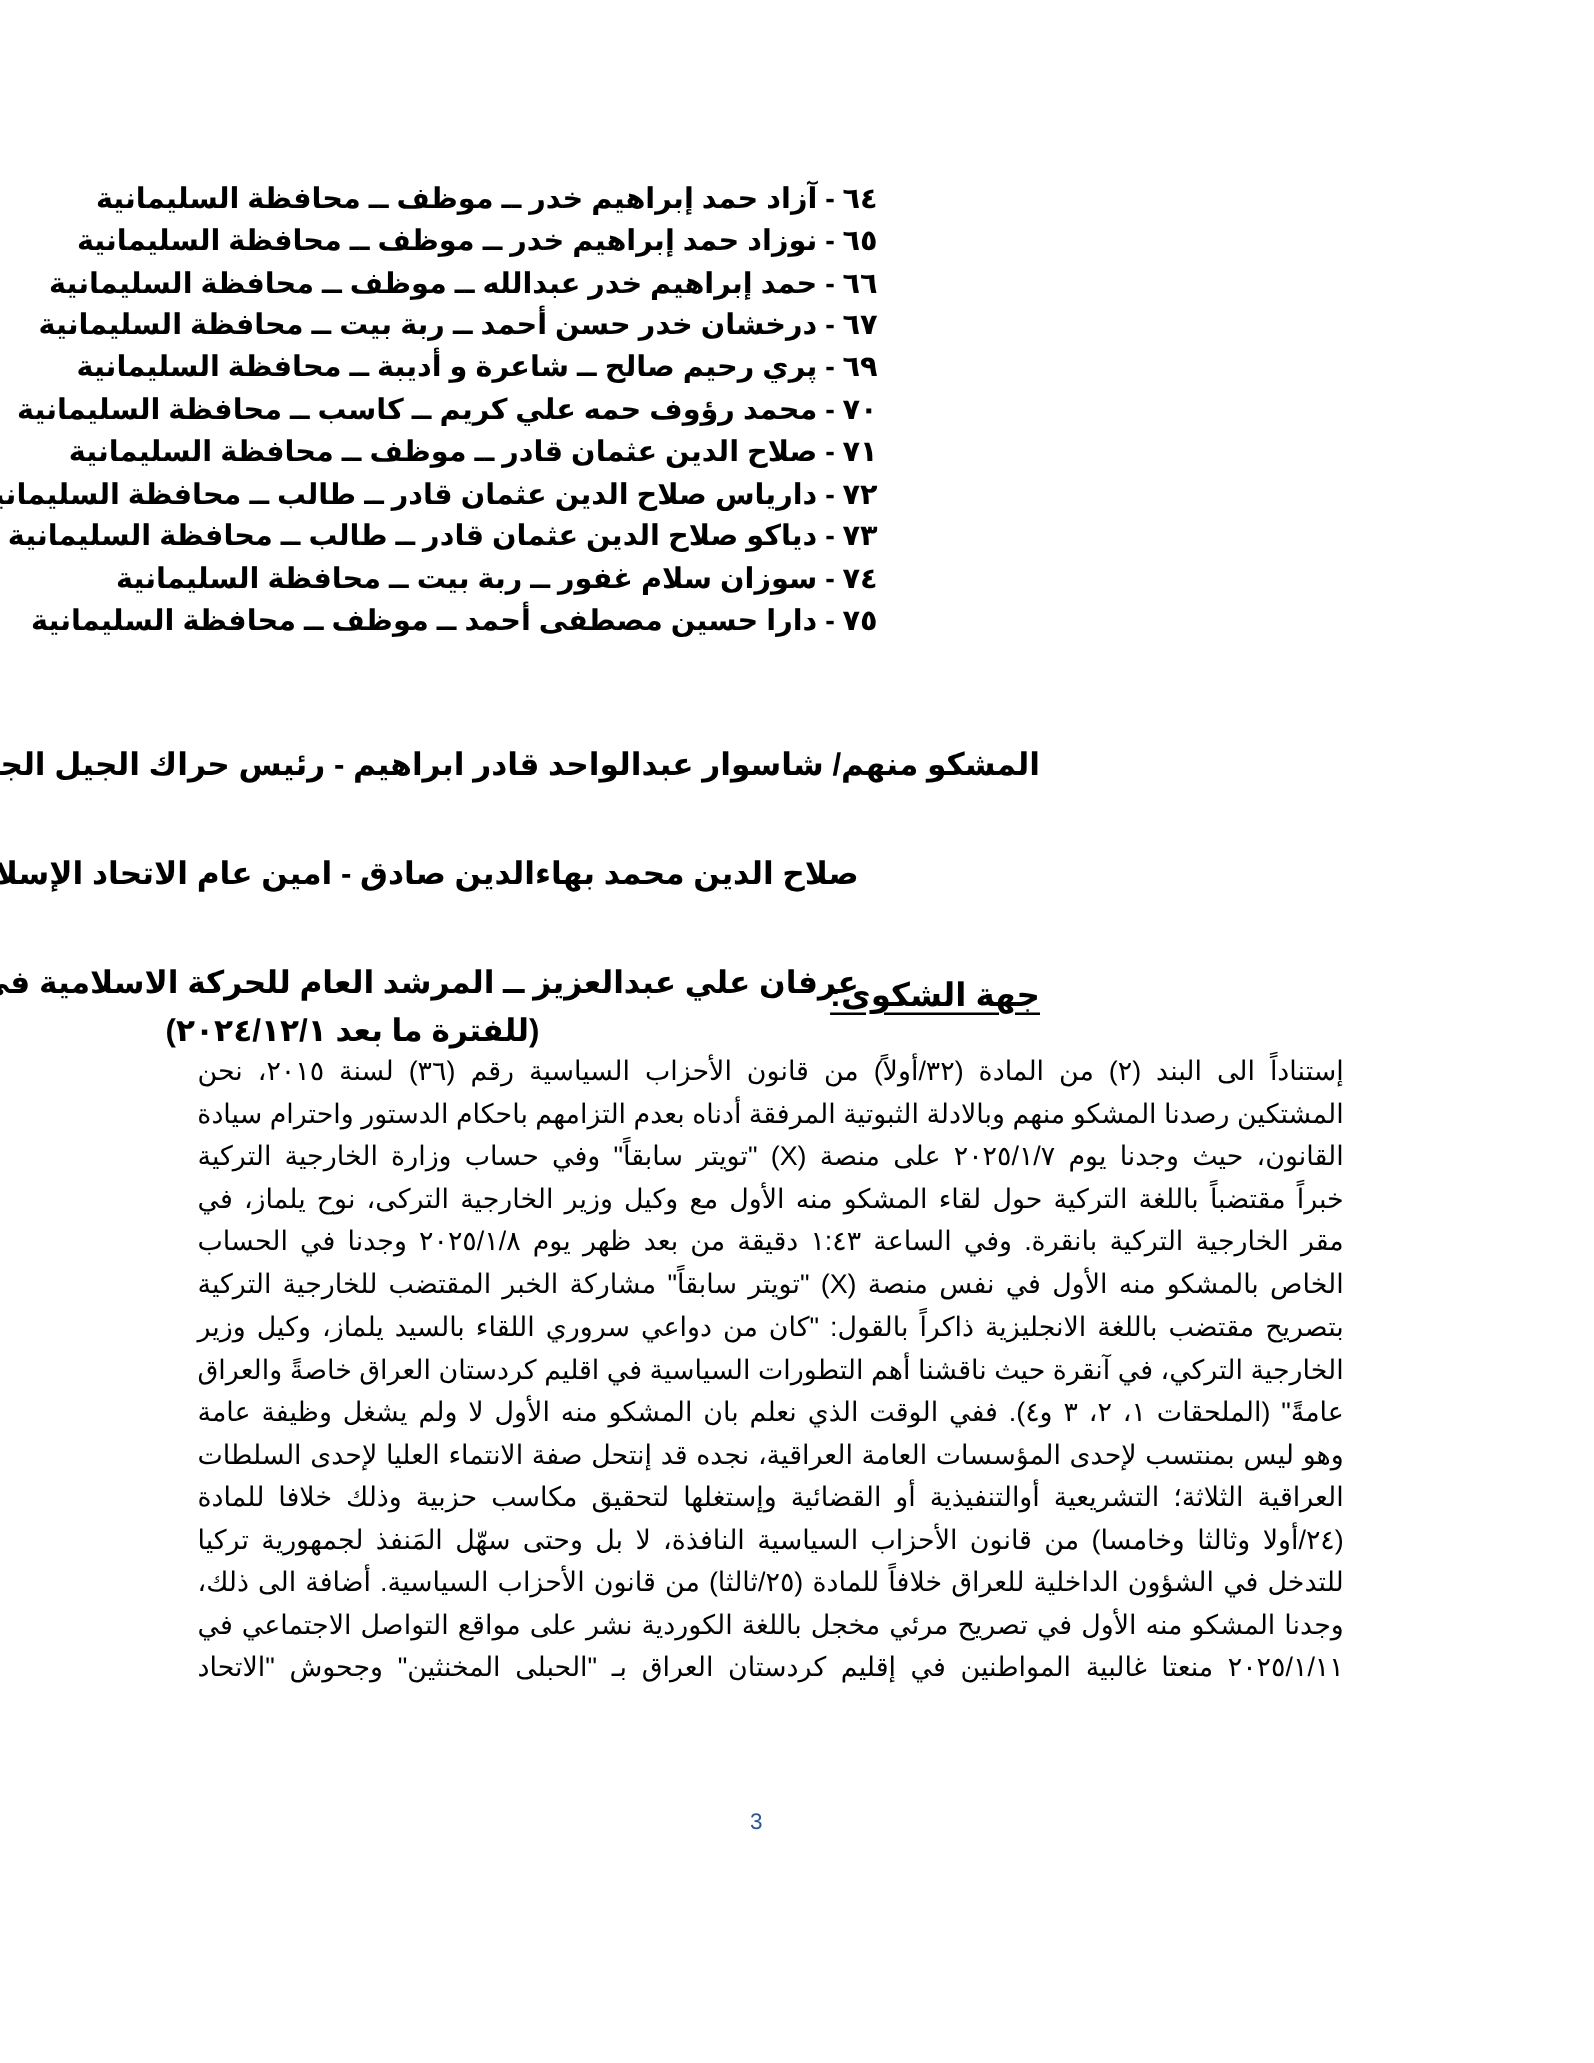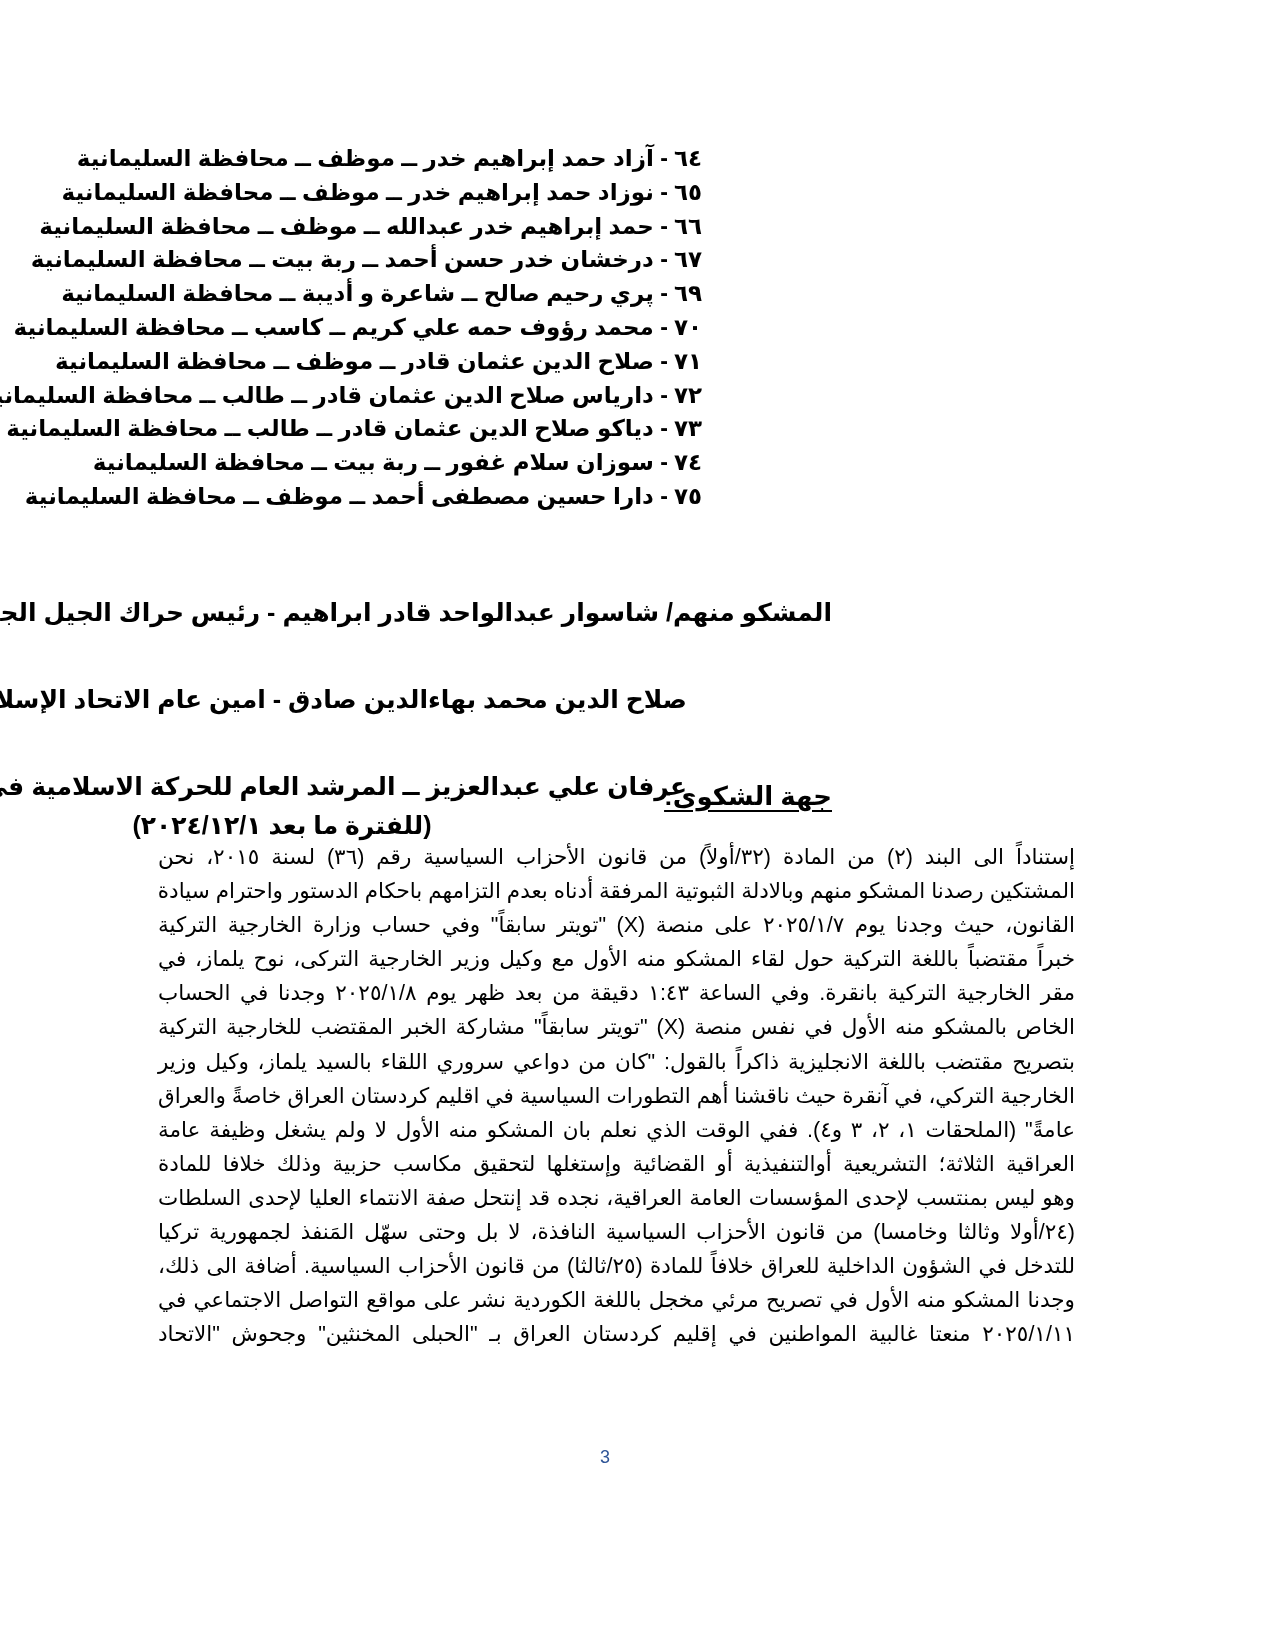--- a/index.html
+++ b/index.html
@@ -57,22 +57,22 @@
   <div class="body-text">
     <span class="ln">إستناداً الى البند (٢) من المادة (٣٢/أولاً) من قانون الأحزاب السياسية رقم (٣٦) لسنة ٢٠١٥، نحن</span>
     <span class="ln">المشتكين رصدنا المشكو منهم وبالادلة الثبوتية المرفقة أدناه بعدم التزامهم باحكام الدستور واحترام سيادة</span>
     <span class="ln">القانون، حيث وجدنا يوم ٢٠٢٥/١/٧ على منصة (X) "تويتر سابقاً" وفي حساب وزارة الخارجية التركية</span>
     <span class="ln">خبراً مقتضباً باللغة التركية حول لقاء المشكو منه الأول مع وكيل وزير الخارجية التركى، نوح يلماز، في</span>
     <span class="ln">مقر الخارجية التركية بانقرة. وفي الساعة ١:٤٣ دقيقة من بعد ظهر يوم ٢٠٢٥/١/٨ وجدنا في الحساب</span>
     <span class="ln">الخاص بالمشكو منه الأول في نفس منصة (X) "تويتر سابقاً" مشاركة الخبر المقتضب للخارجية التركية</span>
     <span class="ln">بتصريح مقتضب باللغة الانجليزية ذاكراً بالقول: "كان من دواعي سروري اللقاء بالسيد يلماز، وكيل وزير</span>
     <span class="ln">الخارجية التركي، في آنقرة حيث ناقشنا أهم التطورات السياسية في اقليم كردستان العراق خاصةً والعراق</span>
     <span class="ln">عامةً" (الملحقات ١، ٢، ٣ و٤). ففي الوقت الذي نعلم بان المشكو منه الأول لا ولم يشغل وظيفة عامة</span>
+    <span class="ln">وهو ليس بمنتسب لإحدى المؤسسات العامة العراقية، نجده قد إنتحل صفة الانتماء العليا لإحدى السلطات</span>
     <span class="ln">العراقية الثلاثة؛ التشريعية أوالتنفيذية أو القضائية وإستغلها لتحقيق مكاسب حزبية وذلك خلافا للمادة</span>
-    <span class="ln">وهو ليس بمنتسب لإحدى المؤسسات العامة العراقية، نجده قد إنتحل صفة الانتماء العليا لإحدى السلطات</span>
     <span class="ln">(٢٤/أولا وثالثا وخامسا) من قانون الأحزاب السياسية النافذة، لا بل وحتى سهّل المَنفذ لجمهورية تركيا</span>
     <span class="ln">للتدخل في الشؤون الداخلية للعراق خلافاً للمادة (٢٥/ثالثا) من قانون الأحزاب السياسية. أضافة الى ذلك،</span>
     <span class="ln">وجدنا المشكو منه الأول في تصريح مرئي مخجل باللغة الكوردية نشر على مواقع التواصل الاجتماعي في</span>
     <span class="ln">٢٠٢٥/١/١١ منعتا غالبية المواطنين في إقليم كردستان العراق بـ "الحبلى المخنثين" وجحوش "الاتحاد</span>
   </div>
 
   <div class="page-number">3</div>
 </div>
 
 </body></html>

